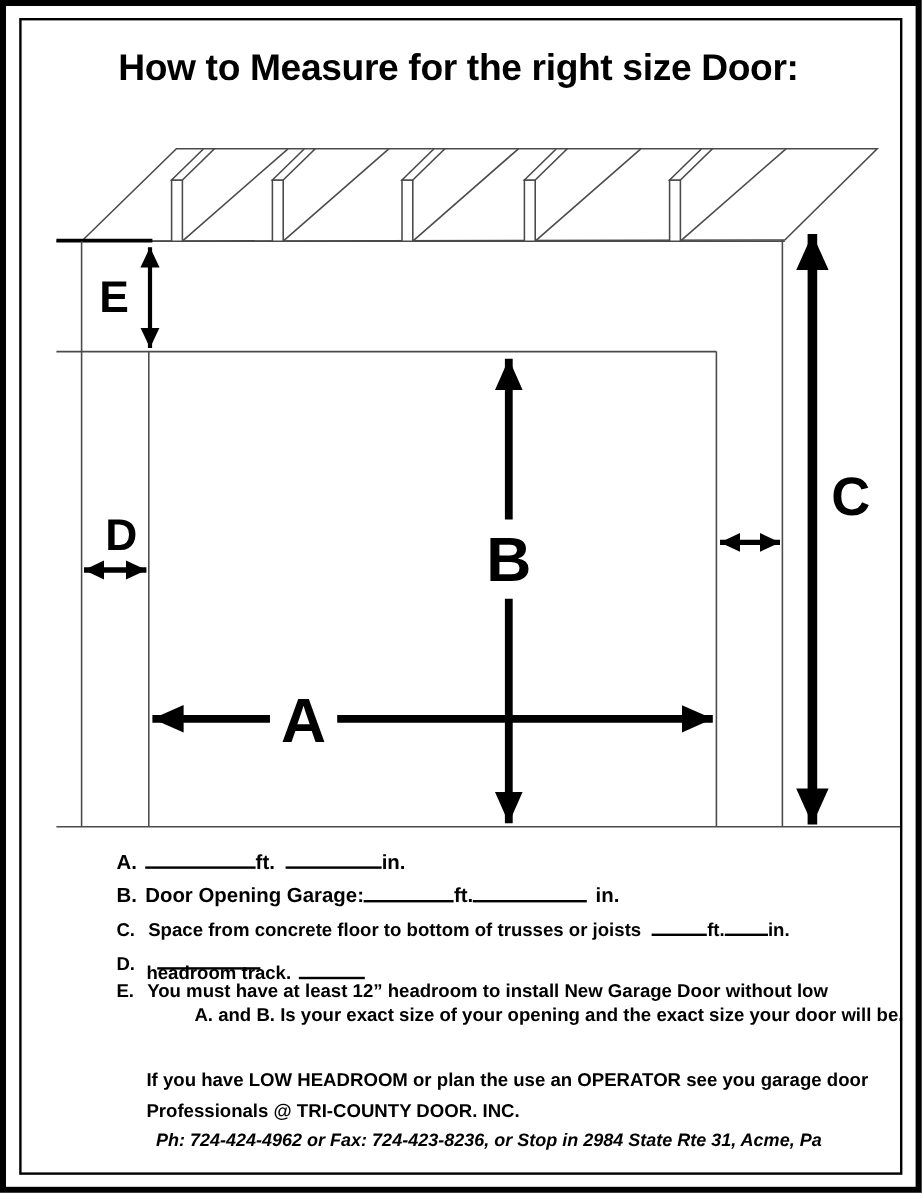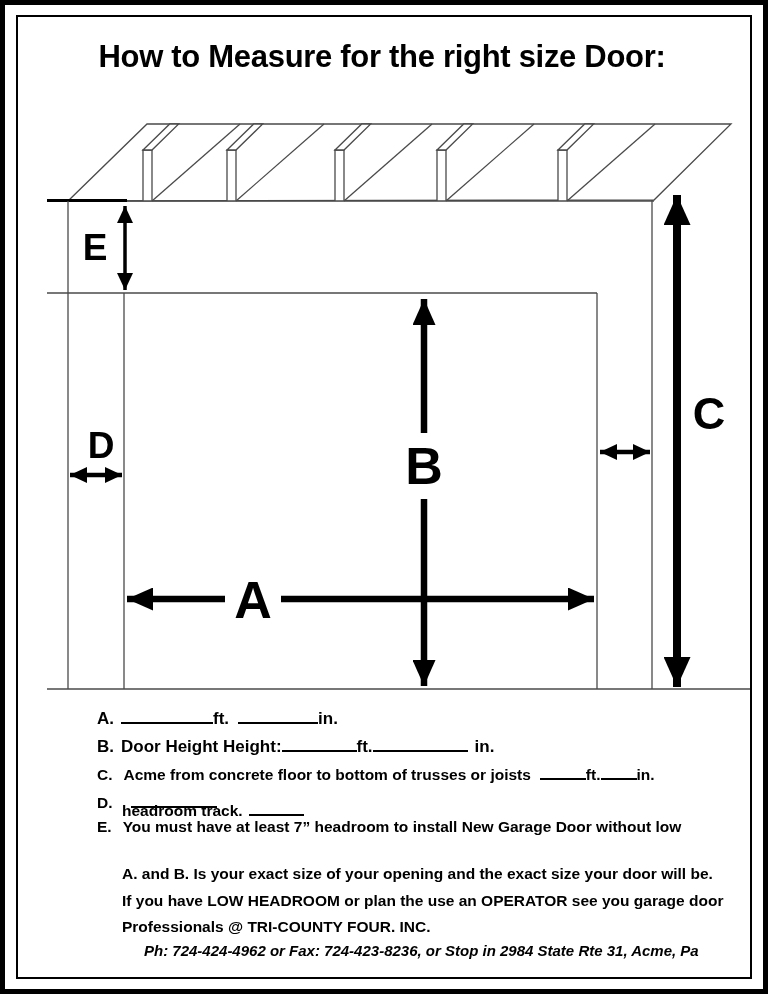--- a/index.html
+++ b/index.html
@@ -152,61 +152,61 @@
     <div class="iline sizeAB" style="top:702px;">
       <span class="lbl">A.</span>
       <span class="u uA1"></span>
       <span>ft.</span>
       <span class="u uA2"></span>
       <span>in.</span>
     </div>
 
     <div class="iline sizeAB" style="top:730px;">
       <span class="lbl">B.</span>
-      <span>Door Height Height:</span>
+      <span>Door Opening Garage:</span>
       <span class="u uB1"></span>
       <span>ft.</span>
       <span class="u uB2"></span>
       <span>in.</span>
     </div>
 
     <div class="iline sizeC" style="top:759px;">
       <span class="lbl-wide">C.</span>
-      <span>Acme from concrete floor to bottom of trusses or joists</span>
+      <span>Space from concrete floor to bottom of trusses or joists</span>
       <span class="u uC1"></span>
       <span>ft.</span>
       <span class="u uC2"></span>
       <span>in.</span>
     </div>
 
     <div class="iline sizeC" style="top:787px;">
       <span class="lbl-wide">D.</span>
       <span class="u uD"></span>
     </div>
 
     <div class="iline sizeC" style="top:813px;">
       <span class="lbl-wide">E.</span>
-      <span>You must have at least 7” headroom to install New Garage Door without low</span>
+      <span>You must have at least 12” headroom to install New Garage Door without low</span>
     </div>
 
     <div class="iline sizeC indent1" style="top:795px;">
       <span>headroom track.</span>
       <span class="u uE"></span>
     </div>
 
-    <div class="iline sizeC indent1" style="top:860px;">
+    <div class="iline sizeC indent1" style="top:833px;margin-left:40px;">
       <span>A. and B. Is your exact size of your opening and the exact size your door will be.</span>
     </div>
 
     <div class="iline sizeC indent1" style="top:887px;justify-content:flex-end;">
       <span>If you have LOW HEADROOM or plan the use an OPERATOR see you garage door</span>
     </div>
 
     <div class="iline sizeC indent1" style="top:913px;">
-      <span>Professionals @ TRI-COUNTY FOUR. INC.</span>
-    </div>
-
-    <div class="iline contact-line indent2" style="top:937px;margin-left:14px;">
+      <span>Professionals @ TRI-COUNTY DOOR. INC.</span>
+    </div>
+
+    <div class="iline contact-line indent2" style="top:937px;">
       <span>Ph: 724-424-4962 or Fax: 724-423-8236, or Stop in 2984 State Rte 31, Acme, Pa</span>
     </div>
 
   </div>
 </div>
 
 </body></html>

